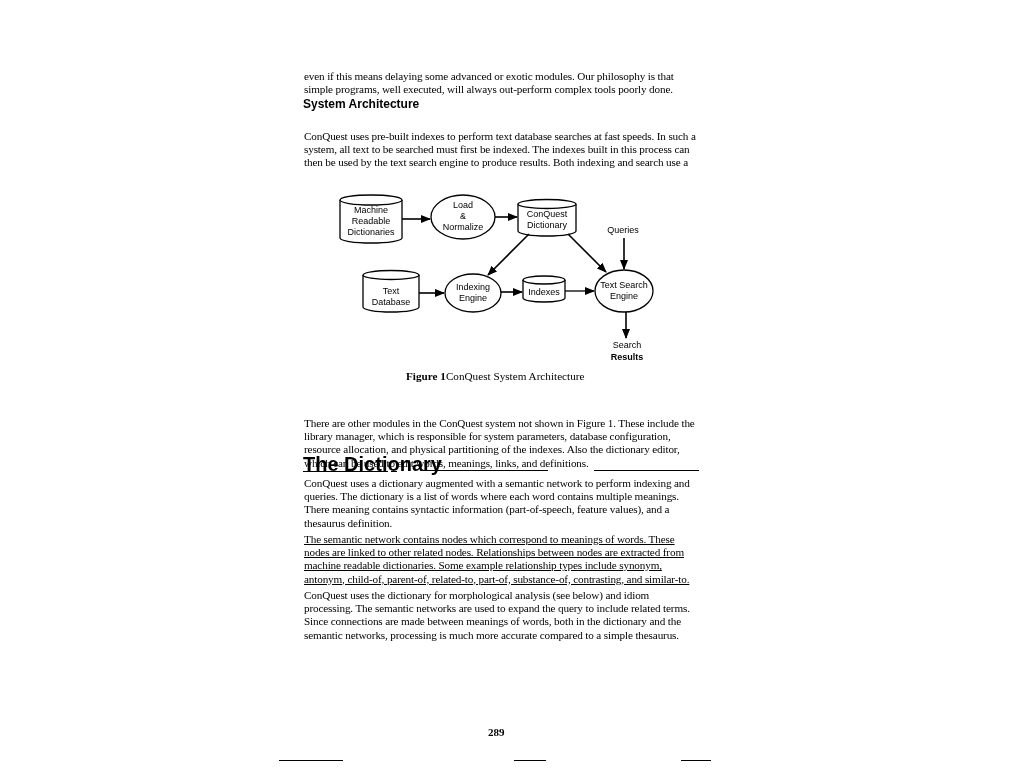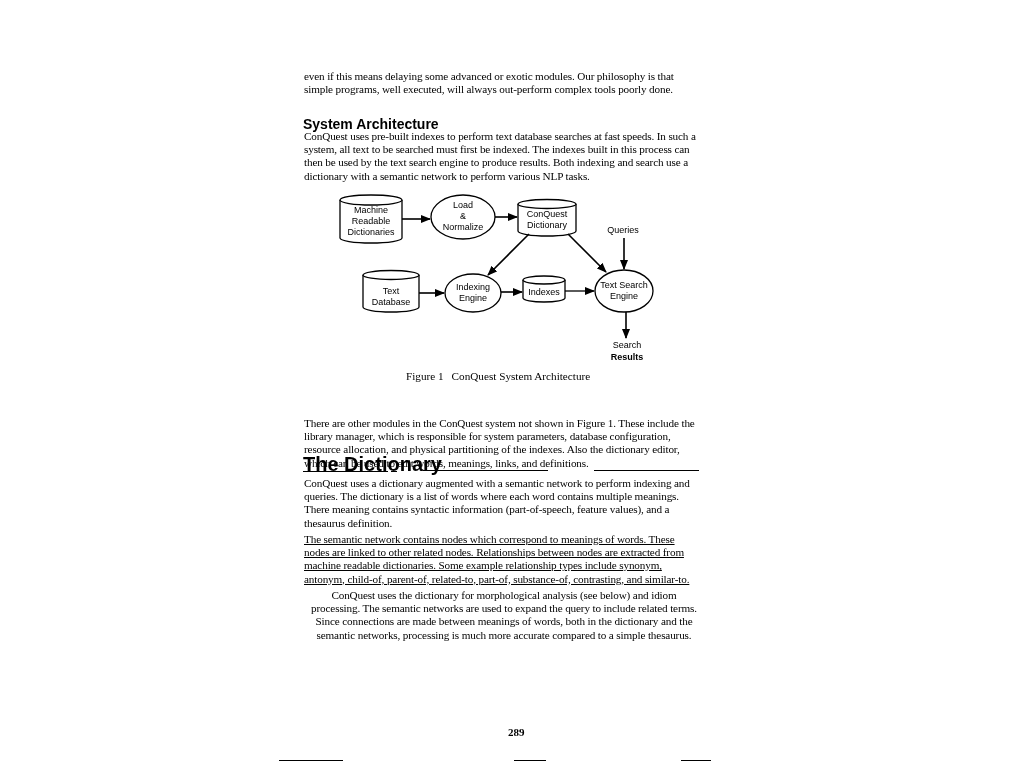--- a/index.html
+++ b/index.html
@@ -1,46 +1,45 @@
 <!DOCTYPE html>
 <html><head>
 <meta charset="utf-8">
 <style>
   html, body { margin: 0; padding: 0; background: #ffffff; }
   body { width: 1024px; height: 768px; position: relative; overflow: hidden; color: #000; }
   .page { position: absolute; left: 0; top: 0; width: 996px; height: 768px; }
   .para { position: absolute; left: 304px; width: 400px; font-family: "Liberation Serif", serif; font-size: 11.2px; line-height: 13.2px; letter-spacing: -0.15px; }
   .para .ln { display: block; white-space: nowrap; }
   .heading { position: absolute; left: 303px; font-family: "Liberation Sans", sans-serif; font-weight: bold; }
-  #h-arch { top: 116px; font-size: 14px; }
+  #h-arch { top: 97px; font-size: 12px; }
   #h-dict { top: 453px; font-size: 20px; }
   .rule { position: absolute; height: 1px; background: #000; }
   .caption { position: absolute; top: 370px; left: 406px; font-family: "Liberation Serif", serif; font-size: 11.2px; white-space: nowrap; }
-  .caption b { font-weight: normal; margin-right: 8px; }
-  .pagenum { position: absolute; top: 726px; left: 488px; font-family: "Liberation Serif", serif; font-weight: bold; font-size: 11px; margin-left: 20px; }
+  .caption b { font-weight: bold; }
+  .pagenum { position: absolute; top: 726px; left: 488px; font-family: "Liberation Serif", serif; font-weight: bold; font-size: 11px; }
   svg.diagram { position: absolute; left: 330px; top: 190px; }
   svg text { font-family: "Liberation Sans", sans-serif; font-size: 9px; fill: #000; }
 </style>
 </head>
 <body>
 
 <div class="page">
 
   <div class="para" style="top:70px;">
     <span class="ln">even if this means delaying some advanced or exotic modules. Our philosophy is that</span>
     <span class="ln">simple programs, well executed, will always out-perform complex tools poorly done.</span>
   </div>
 
   <div class="heading" id="h-arch">System Architecture</div>
 
   <div class="para" style="top:130px;">
     <span class="ln">ConQuest uses pre-built indexes to perform text database searches at fast speeds. In such a</span>
     <span class="ln">system, all text to be searched must first be indexed. The indexes built in this process can</span>
     <span class="ln">then be used by the text search engine to produce results. Both indexing and search use a</span>
-    <span class="ln">dictionary with a semantic network to perform various NLP tasks.</span>
   </div>
 
   <svg class="diagram" width="340" height="180" viewBox="0 0 340 180">
     <defs>
       <marker id="ah" markerWidth="10" markerHeight="8" refX="9" refY="4" orient="auto" markerUnits="userSpaceOnUse">
         <path d="M0,0 L10,4 L0,8 Z" fill="#000"></path>
       </marker>
     </defs>
 
     <g>
@@ -130,21 +129,21 @@
     <span class="ln">thesaurus definition.</span>
   </div>
 
   <div class="para" style="top:533px;text-decoration:underline;">
     <span class="ln">The semantic network contains nodes which correspond to meanings of words. These</span>
     <span class="ln">nodes are linked to other related nodes. Relationships between nodes are extracted from</span>
     <span class="ln">machine readable dictionaries. Some example relationship types include synonym,</span>
     <span class="ln">antonym, child-of, parent-of, related-to, part-of, substance-of, contrasting, and similar-to.</span>
   </div>
 
-  <div class="para" style="top:589px;text-align:center;">
+  <div class="para" style="top:589px;">
     <span class="ln">ConQuest uses the dictionary for morphological analysis (see below) and idiom</span>
     <span class="ln">processing. The semantic networks are used to expand the query to include related terms.</span>
     <span class="ln">Since connections are made between meanings of words, both in the dictionary and the</span>
     <span class="ln">semantic networks, processing is much more accurate compared to a simple thesaurus.</span>
   </div>
 
   <div class="pagenum">289</div>
 
   <div class="rule" style="top:760px; left:279px; width:64px;"></div>
   <div class="rule" style="top:760px; left:514px; width:32px;"></div>

